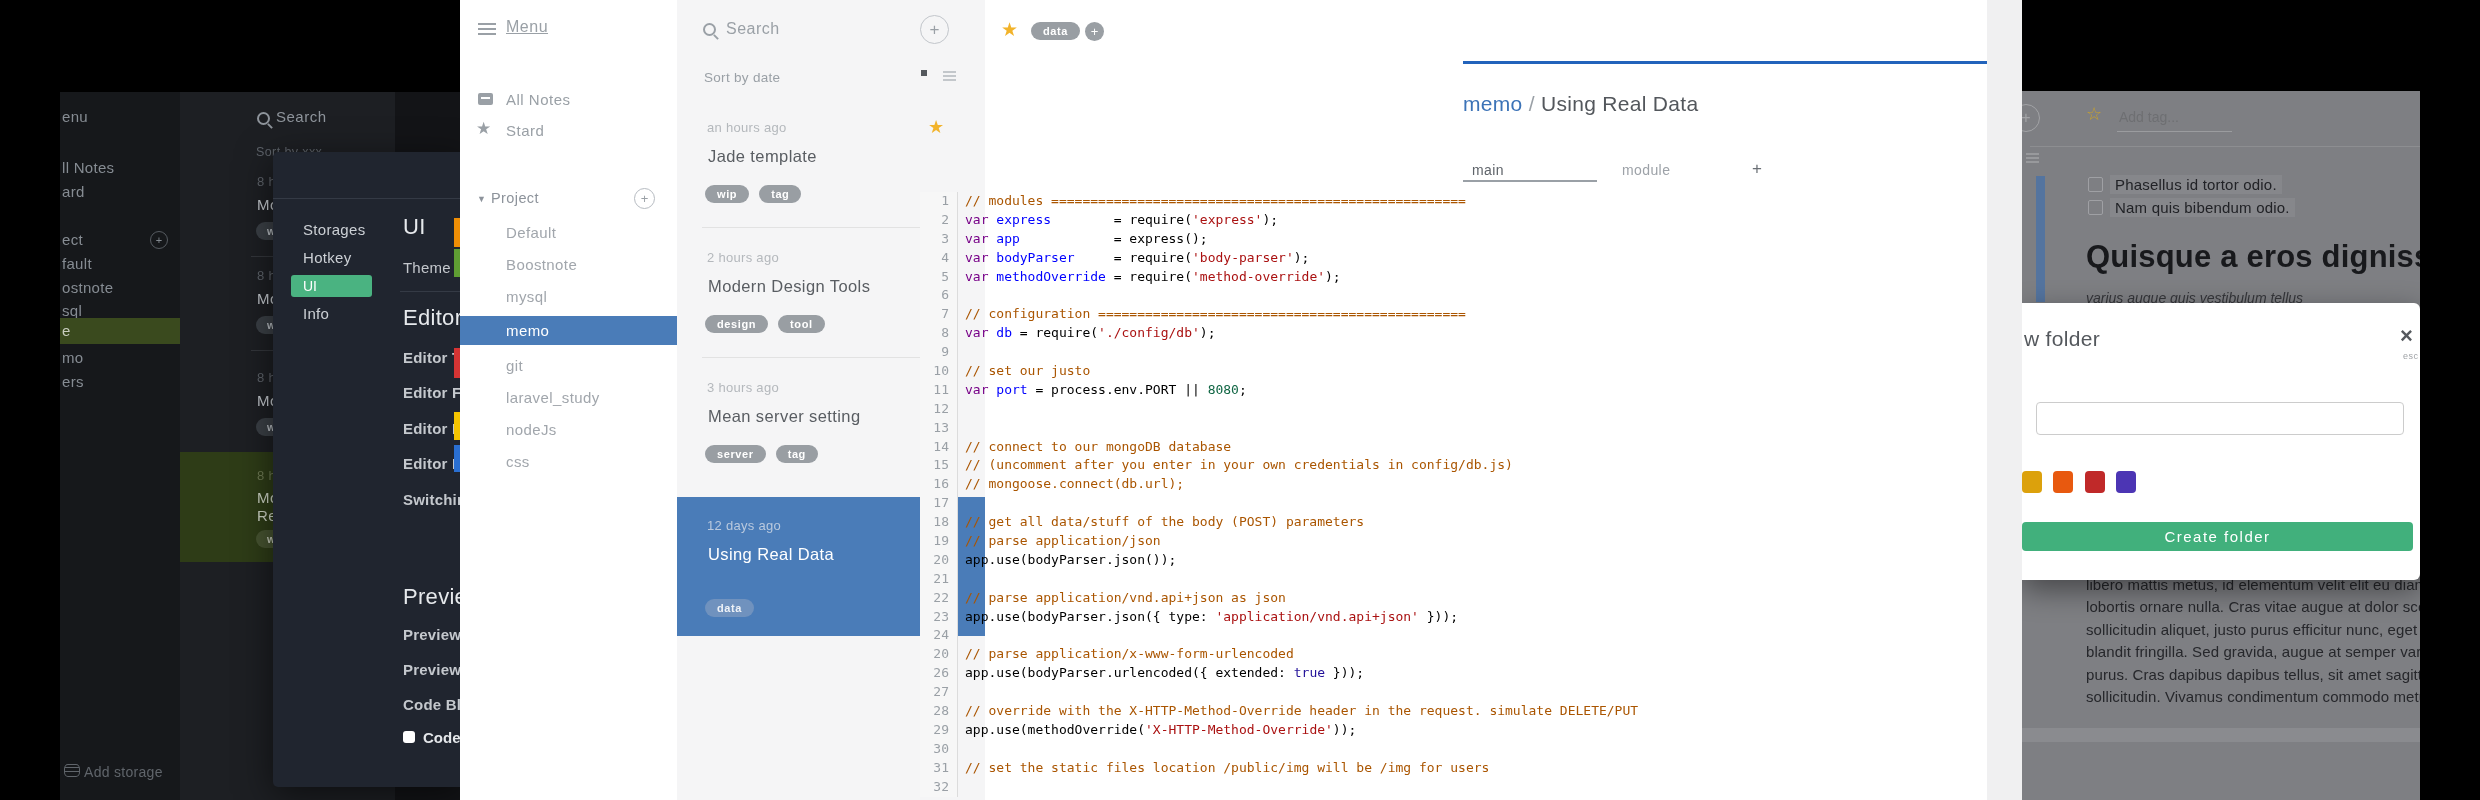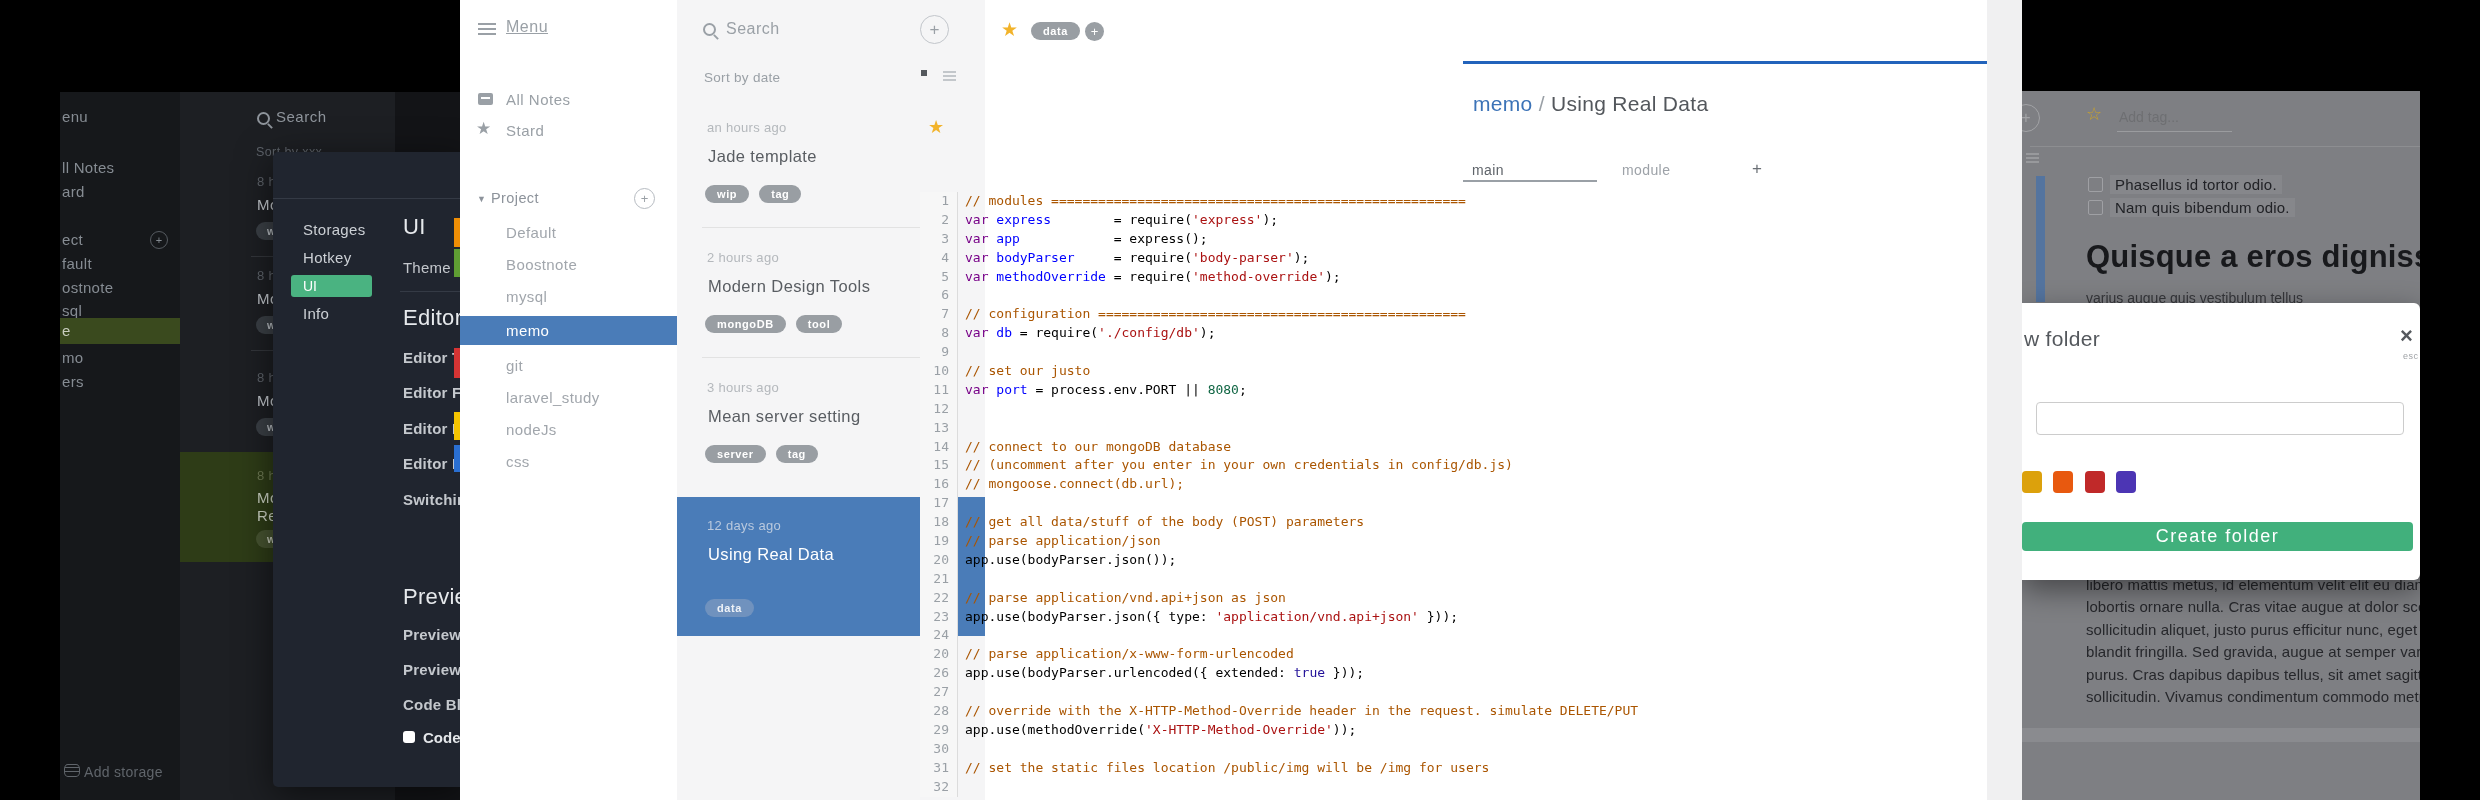--- a/index.html
+++ b/index.html
@@ -49,52 +49,52 @@
   .wn-divider{height:1px;background:#e2e2e2;}
   .wn-sel{background:#4a7cb8;}
   .wn-sel .wn-date{color:#b9c9de;}
   .wn-sel .wn-title{color:#fff;}
   .wn-sel .wpill{background:#7092be;color:#eef2f7;}
   .star{color:#f2b32a;}
 
   
   #w-editor{left:525px;top:0;width:1002px;height:800px;background:#fff;}
   #hdr-line{left:478px;top:61px;width:980px;height:3px;background:#2263bb;}
-  #breadcrumb{left:478px;top:92px;font-size:21px;letter-spacing:.3px;margin-left:10px;}
+  #breadcrumb{left:478px;top:92px;font-size:21px;letter-spacing:.3px;}
   #tab-underline{left:478px;top:180px;width:134px;height:2px;background:#9aa0a6;}
   .tab{font-size:14px;letter-spacing:.4px;}
   #code-gutter{left:460px;top:192px;width:37px;background:#f7f7f7;border-right:1px solid #dcdcdc;
                font-family:"DejaVu Sans Mono",monospace;font-size:13px;line-height:18.9px;}
   .ln{height:18.9px;text-align:right;padding-right:8px;color:#9aa0a6;}
   #code-body{left:505px;top:192px;font-family:"DejaVu Sans Mono",monospace;font-size:13px;line-height:18.9px;}
   .cl{height:18.9px;white-space:pre;color:#000;}
   .cm{color:#aa5500;} .kw{color:#770088;} .def{color:#0000ff;}
   .str{color:#aa1111;} .num{color:#116644;} .atom{color:#221199;}
 
   
   #strip{left:1987px;top:0;width:35px;height:800px;background:#f0f0f1;z-index:3;}
   #black-band{left:2022px;top:0;width:458px;height:91px;background:#000;z-index:4;}
   #right-black{left:2420px;top:91px;width:60px;height:709px;background:#000;z-index:4;}
   #dim-panel{left:2022px;top:91px;width:398px;height:709px;background:#7e7f83;z-index:4;overflow:hidden;}
   .dim-check{width:13px;height:13px;border:1.5px solid #9fa0a4;border-radius:2px;}
   .dim-check-label{font-size:15px;color:#212226;background:#86878b;padding:1px 5px;letter-spacing:.2px;}
   #dim-heading{left:64px;top:148px;font-size:31px;font-weight:bold;color:#18191c;letter-spacing:.2px;}
-  #dim-subline{left:64px;top:199px;font-size:14px;color:#35363a;}
+  #dim-subline{left:64px;top:199px;font-size:14px;color:#35363a;font-style:italic;}
   .para-line{height:22.4px;font-size:15px;color:#26272b;letter-spacing:.1px;}
 
   
   #dialog{left:0;top:212px;width:398px;height:277px;background:#fff;border-radius:0 6px 6px 0;
           box-shadow:0 10px 30px rgba(0,0,0,.45);}
   #dialog-title{left:2px;top:24px;font-size:21px;color:#54585d;letter-spacing:.3px;}
   #dialog-close{left:378px;top:20px;font-size:22px;color:#55595e;font-weight:bold;}
   #dialog-esc{left:381px;top:48px;font-size:9px;color:#a0a3a7;letter-spacing:.5px;}
   #dialog-input{left:14px;top:99px;width:362px;height:29px;border:1px solid #ccc;border-radius:4px;background:#fff;}
   .swatch{top:168px;width:20px;height:22px;border-radius:4px;}
   #dialog-btn{left:0;top:219px;width:391px;height:29px;background:#41b07c;border-radius:4px;
-              color:#fff;font-size:18px;letter-spacing:1.5px;display:flex;align-items:center;justify-content:center;}
+              color:#fff;font-size:15px;letter-spacing:1.5px;display:flex;align-items:center;justify-content:center;}
 
   
   .mag{width:9px;height:9px;border:2px solid #9aa0a6;border-radius:50%;}
   .mag::after{content:"";position:absolute;width:2px;height:6px;background:#9aa0a6;
               transform:rotate(-45deg);left:10px;top:9px;}
   .mag.dk{border-color:#8e949b;} .mag.dk::after{background:#8e949b;}
   .plus-circle{border-radius:50%;text-align:center;}
   .hamb{width:18px;height:2px;background:#9aa0a6;box-shadow:0 5px 0 #9aa0a6,0 10px 0 #9aa0a6;}
   .gridi{width:6px;height:6px;}
   .gridi::before{content:"";position:absolute;width:6px;height:6px;background:inherit;}
@@ -254,21 +254,21 @@
             <span class="abs wn-title nw" style="left: 31px; top: 37px;">Jade template</span>
             <div class="abs wn-tags" style="left: 28px; top: 75px;">
               <span class="wpill">wip</span>
               <span class="wpill">tag</span>
             </div>
           </div>
           <div class="abs" style="left: 0px; top: 240px; width: 308px; height: 117px;">
             <span class="abs wn-date nw" style="left: 30px; top: 10px;">2 hours ago</span>
             <span class="abs wn-title nw" style="left: 31px; top: 37px;">Modern Design Tools</span>
             <div class="abs wn-tags" style="left: 28px; top: 75px;">
-              <span class="wpill">mongoDB</span>
+              <span class="wpill">design</span>
               <span class="wpill">tool</span>
             </div>
           </div>
           <div class="abs" style="left: 0px; top: 370px; width: 308px; height: 117px;">
             <span class="abs wn-date nw" style="left: 30px; top: 10px;">3 hours ago</span>
             <span class="abs wn-title nw" style="left: 31px; top: 37px;">Mean server setting</span>
             <div class="abs wn-tags" style="left: 28px; top: 75px;">
               <span class="wpill">server</span>
               <span class="wpill">tag</span>
             </div>

